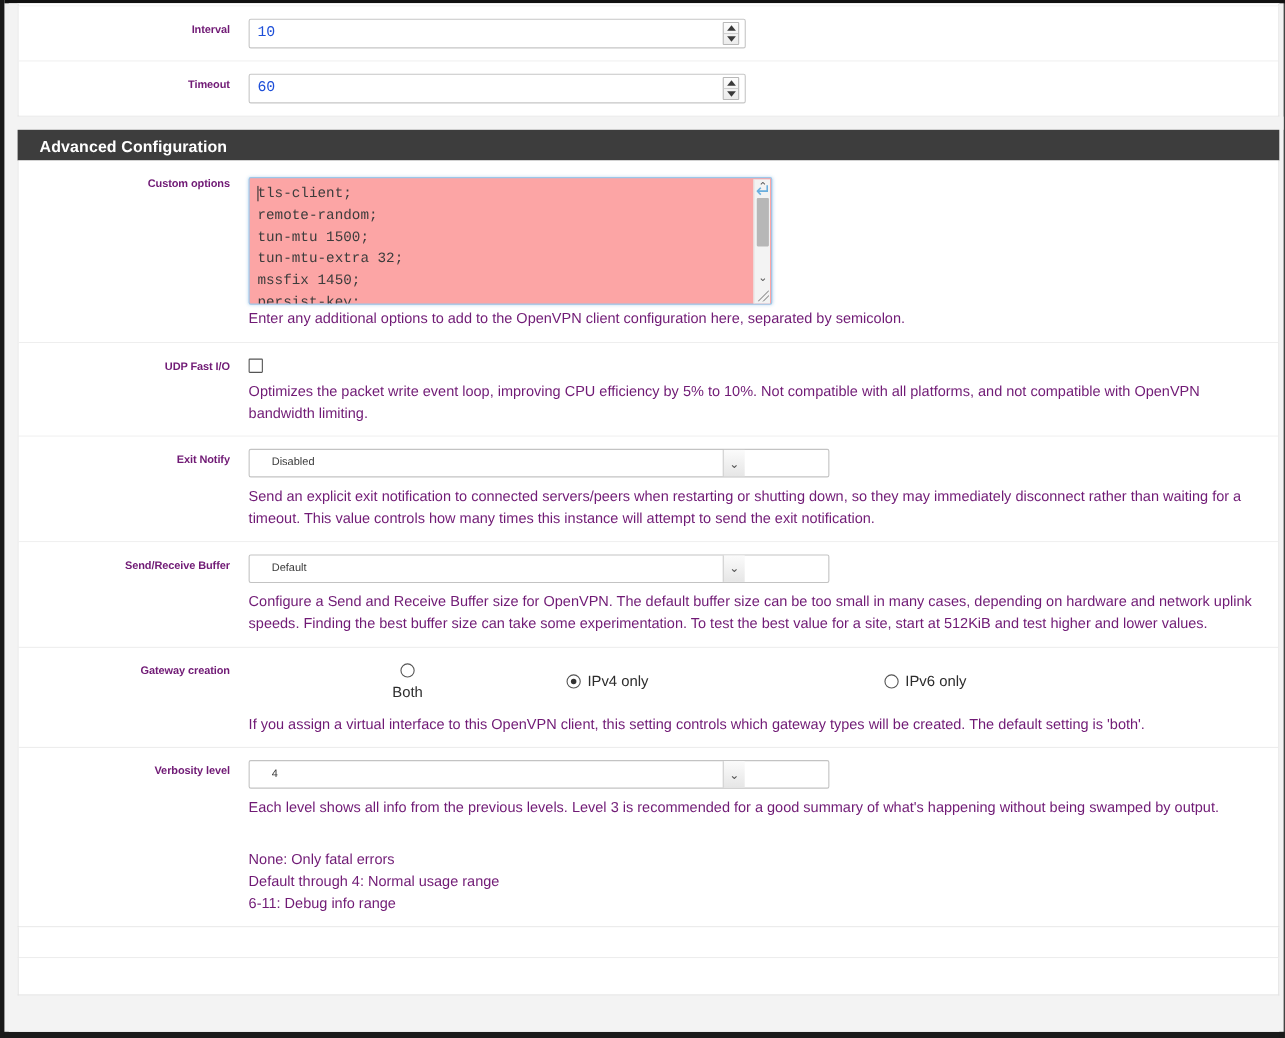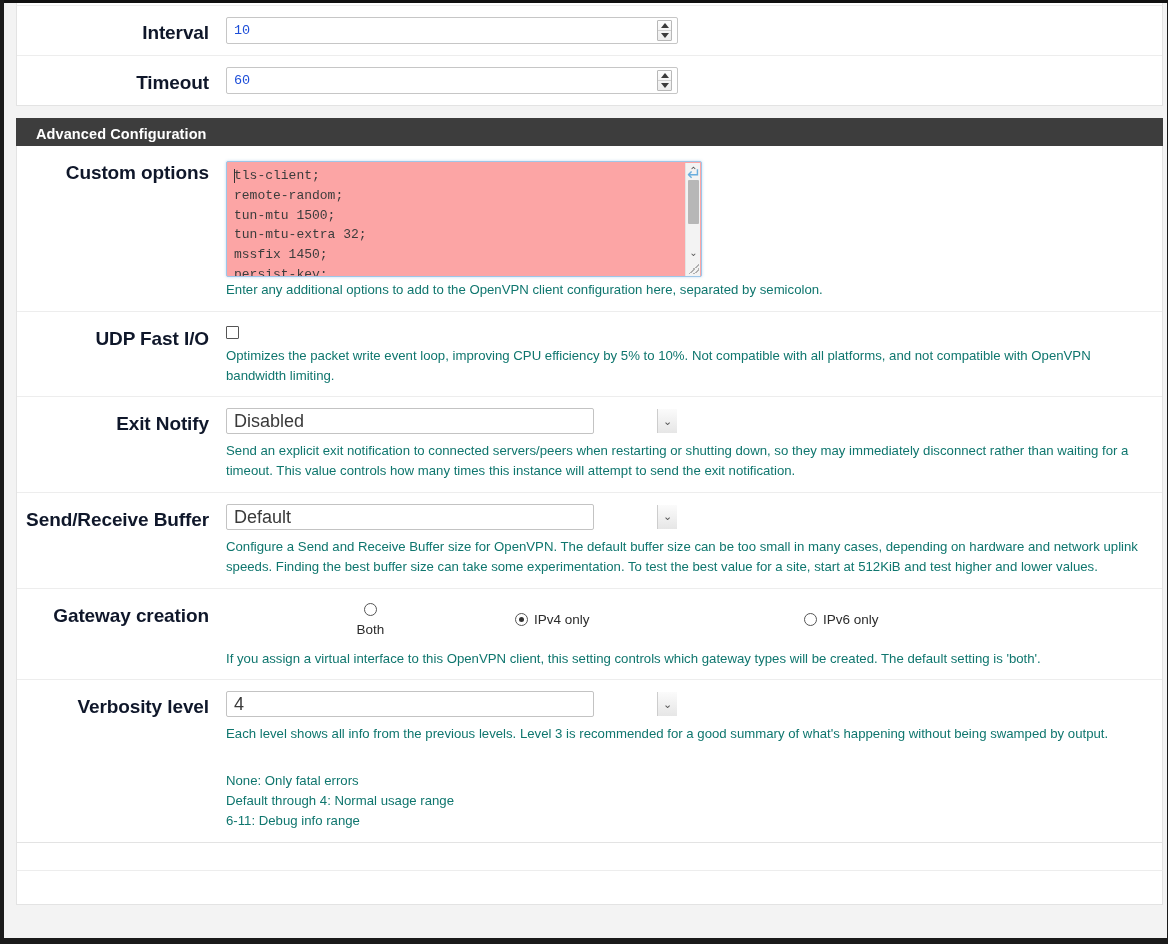--- a/index.html
+++ b/index.html
@@ -53,34 +53,34 @@
     background: #fff;
   }
   .form-row.no-border { border-bottom: none; }
 
   .row-label {
     width: 192px;
     min-width: 192px;
     text-align: right;
     padding-right: 0px;
     padding-top: 5px;
-    font-size: 19px;
+    font-size: 10px;
     font-weight: bold;
-    color: #0f172a;
+    color: #701a75;
     letter-spacing: -0.1px;
   }
   .row-ctrl {
     flex: 1;
     padding-left: 17px;
     padding-right: 18px;
   }
 
   .help {
     font-size: 13.2px;
-    color: #0f766e;
+    color: #701a75;
     line-height: 19.8px;
     margin-top: 7px;
     max-width: 935px;
   }
 
   
   .num-wrap {
     position: relative;
     width: 452px;
     height: 27px;
@@ -237,28 +237,28 @@
     color: #2c2c2c;
   }
 
   
   .sel-wrap {
     position: relative;
     width: 452px;
     height: 26px;
   }
   .sel {
-    width: 368px; height: 26px;
+    width: 528px; height: 26px;
     border: 1px solid #c3c3c3;
     border-radius: 2px;
     background: #fff;
-    font-size: 18px;
+    font-size: 10px;
     color: #3a3a3a;
     line-height: 24px;
-    padding-left: 7px;
+    padding-left: 20px;
   }
   .sel-btn {
     position: absolute;
     right: 1px; top: 1px;
     width: 20px; height: 24px;
     background: linear-gradient(#fbfbfb, #e6e6e6);
     border-left: 1px solid #cdcdcd;
     display: flex; align-items: center; justify-content: center;
     font-size: 11px; color: #555;
     font-family: "DejaVu Sans", sans-serif;

